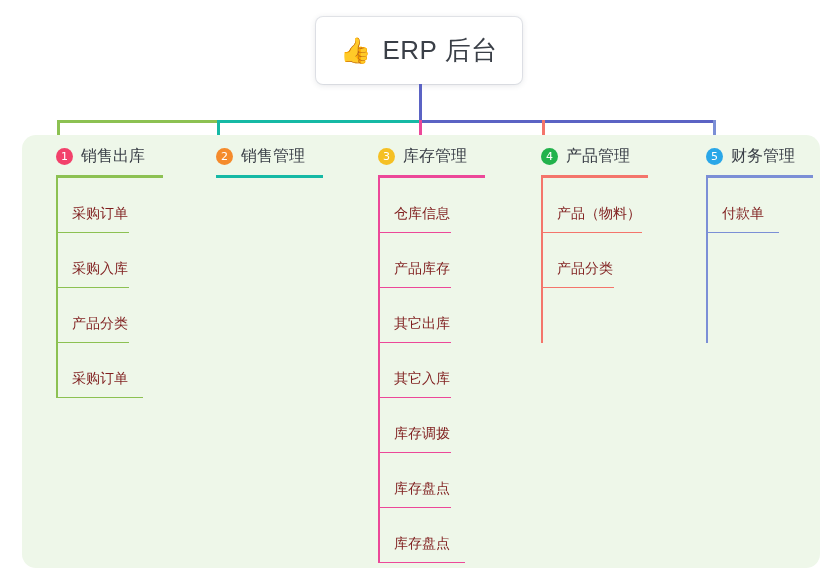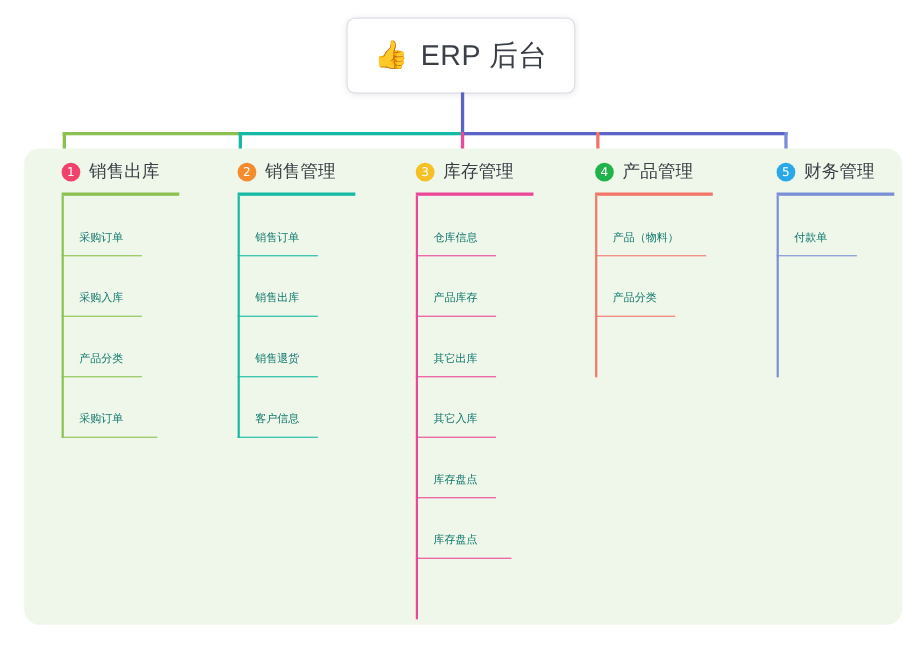--- a/index.html
+++ b/index.html
@@ -109,22 +109,22 @@
   }
   .item {
     position: relative;
     height: 55px;
     box-sizing: border-box;
   }
   .item-label {
     position: absolute;
     left: 32px;
     bottom: 10px;
-    font-size: 10px;
-    color: #0f766e;
+    font-size: 14px;
+    color: #7f1d1d;
     white-space: nowrap;
   }
   .item-rule {
     position: absolute;
     left: 16px;
     bottom: 0;
     height: 1.5px;
   }
 </style>
 </head>
@@ -177,39 +177,20 @@
           <div class="item-rule" style="background: rgb(140, 193, 82); width: 87px;"></div>
         </div>
       </div>
     </div>
     <div class="column" style="left: 200px; width: 145px;">
       <div class="col-head">
         <span class="badge" style="background: rgb(245, 139, 44);">2</span>
         <span class="col-title">销售管理</span>
       </div>
       <div class="head-rule" style="background: rgb(22, 185, 165); width: 107px; margin-left: 16px;"></div>
-      <div class="items">
-        <div class="spine" style="background: rgb(22, 185, 165); height: 220px;"></div>
-        <div class="item">
-          <span class="item-label">销售订单</span>
-          <div class="item-rule" style="background: rgb(22, 185, 165); width: 73px;"></div>
-        </div>
-        <div class="item">
-          <span class="item-label">销售出库</span>
-          <div class="item-rule" style="background: rgb(22, 185, 165); width: 73px;"></div>
-        </div>
-        <div class="item">
-          <span class="item-label">销售退货</span>
-          <div class="item-rule" style="background: rgb(22, 185, 165); width: 73px;"></div>
-        </div>
-        <div class="item">
-          <span class="item-label">客户信息</span>
-          <div class="item-rule" style="background: rgb(22, 185, 165); width: 73px;"></div>
-        </div>
-      </div>
     </div>
     <div class="column" style="left: 362px; width: 145px;">
       <div class="col-head">
         <span class="badge" style="background: rgb(245, 192, 36);">3</span>
         <span class="col-title">库存管理</span>
       </div>
       <div class="head-rule" style="background: rgb(236, 72, 153); width: 107px; margin-left: 16px;"></div>
       <div class="items">
         <div class="spine" style="background: rgb(236, 72, 153); height: 385px;"></div>
         <div class="item">
@@ -222,20 +203,24 @@
         </div>
         <div class="item">
           <span class="item-label">其它出库</span>
           <div class="item-rule" style="background: rgb(236, 72, 153); width: 73px;"></div>
         </div>
         <div class="item">
           <span class="item-label">其它入库</span>
           <div class="item-rule" style="background: rgb(236, 72, 153); width: 73px;"></div>
         </div>
         <div class="item">
+          <span class="item-label">库存调拨</span>
+          <div class="item-rule" style="background: rgb(236, 72, 153); width: 73px;"></div>
+        </div>
+        <div class="item">
           <span class="item-label">库存盘点</span>
           <div class="item-rule" style="background: rgb(236, 72, 153); width: 73px;"></div>
         </div>
         <div class="item">
           <span class="item-label">库存盘点</span>
           <div class="item-rule" style="background: rgb(236, 72, 153); width: 87px;"></div>
         </div>
       </div>
     </div>
     <div class="column" style="left: 525px; width: 145px;">

